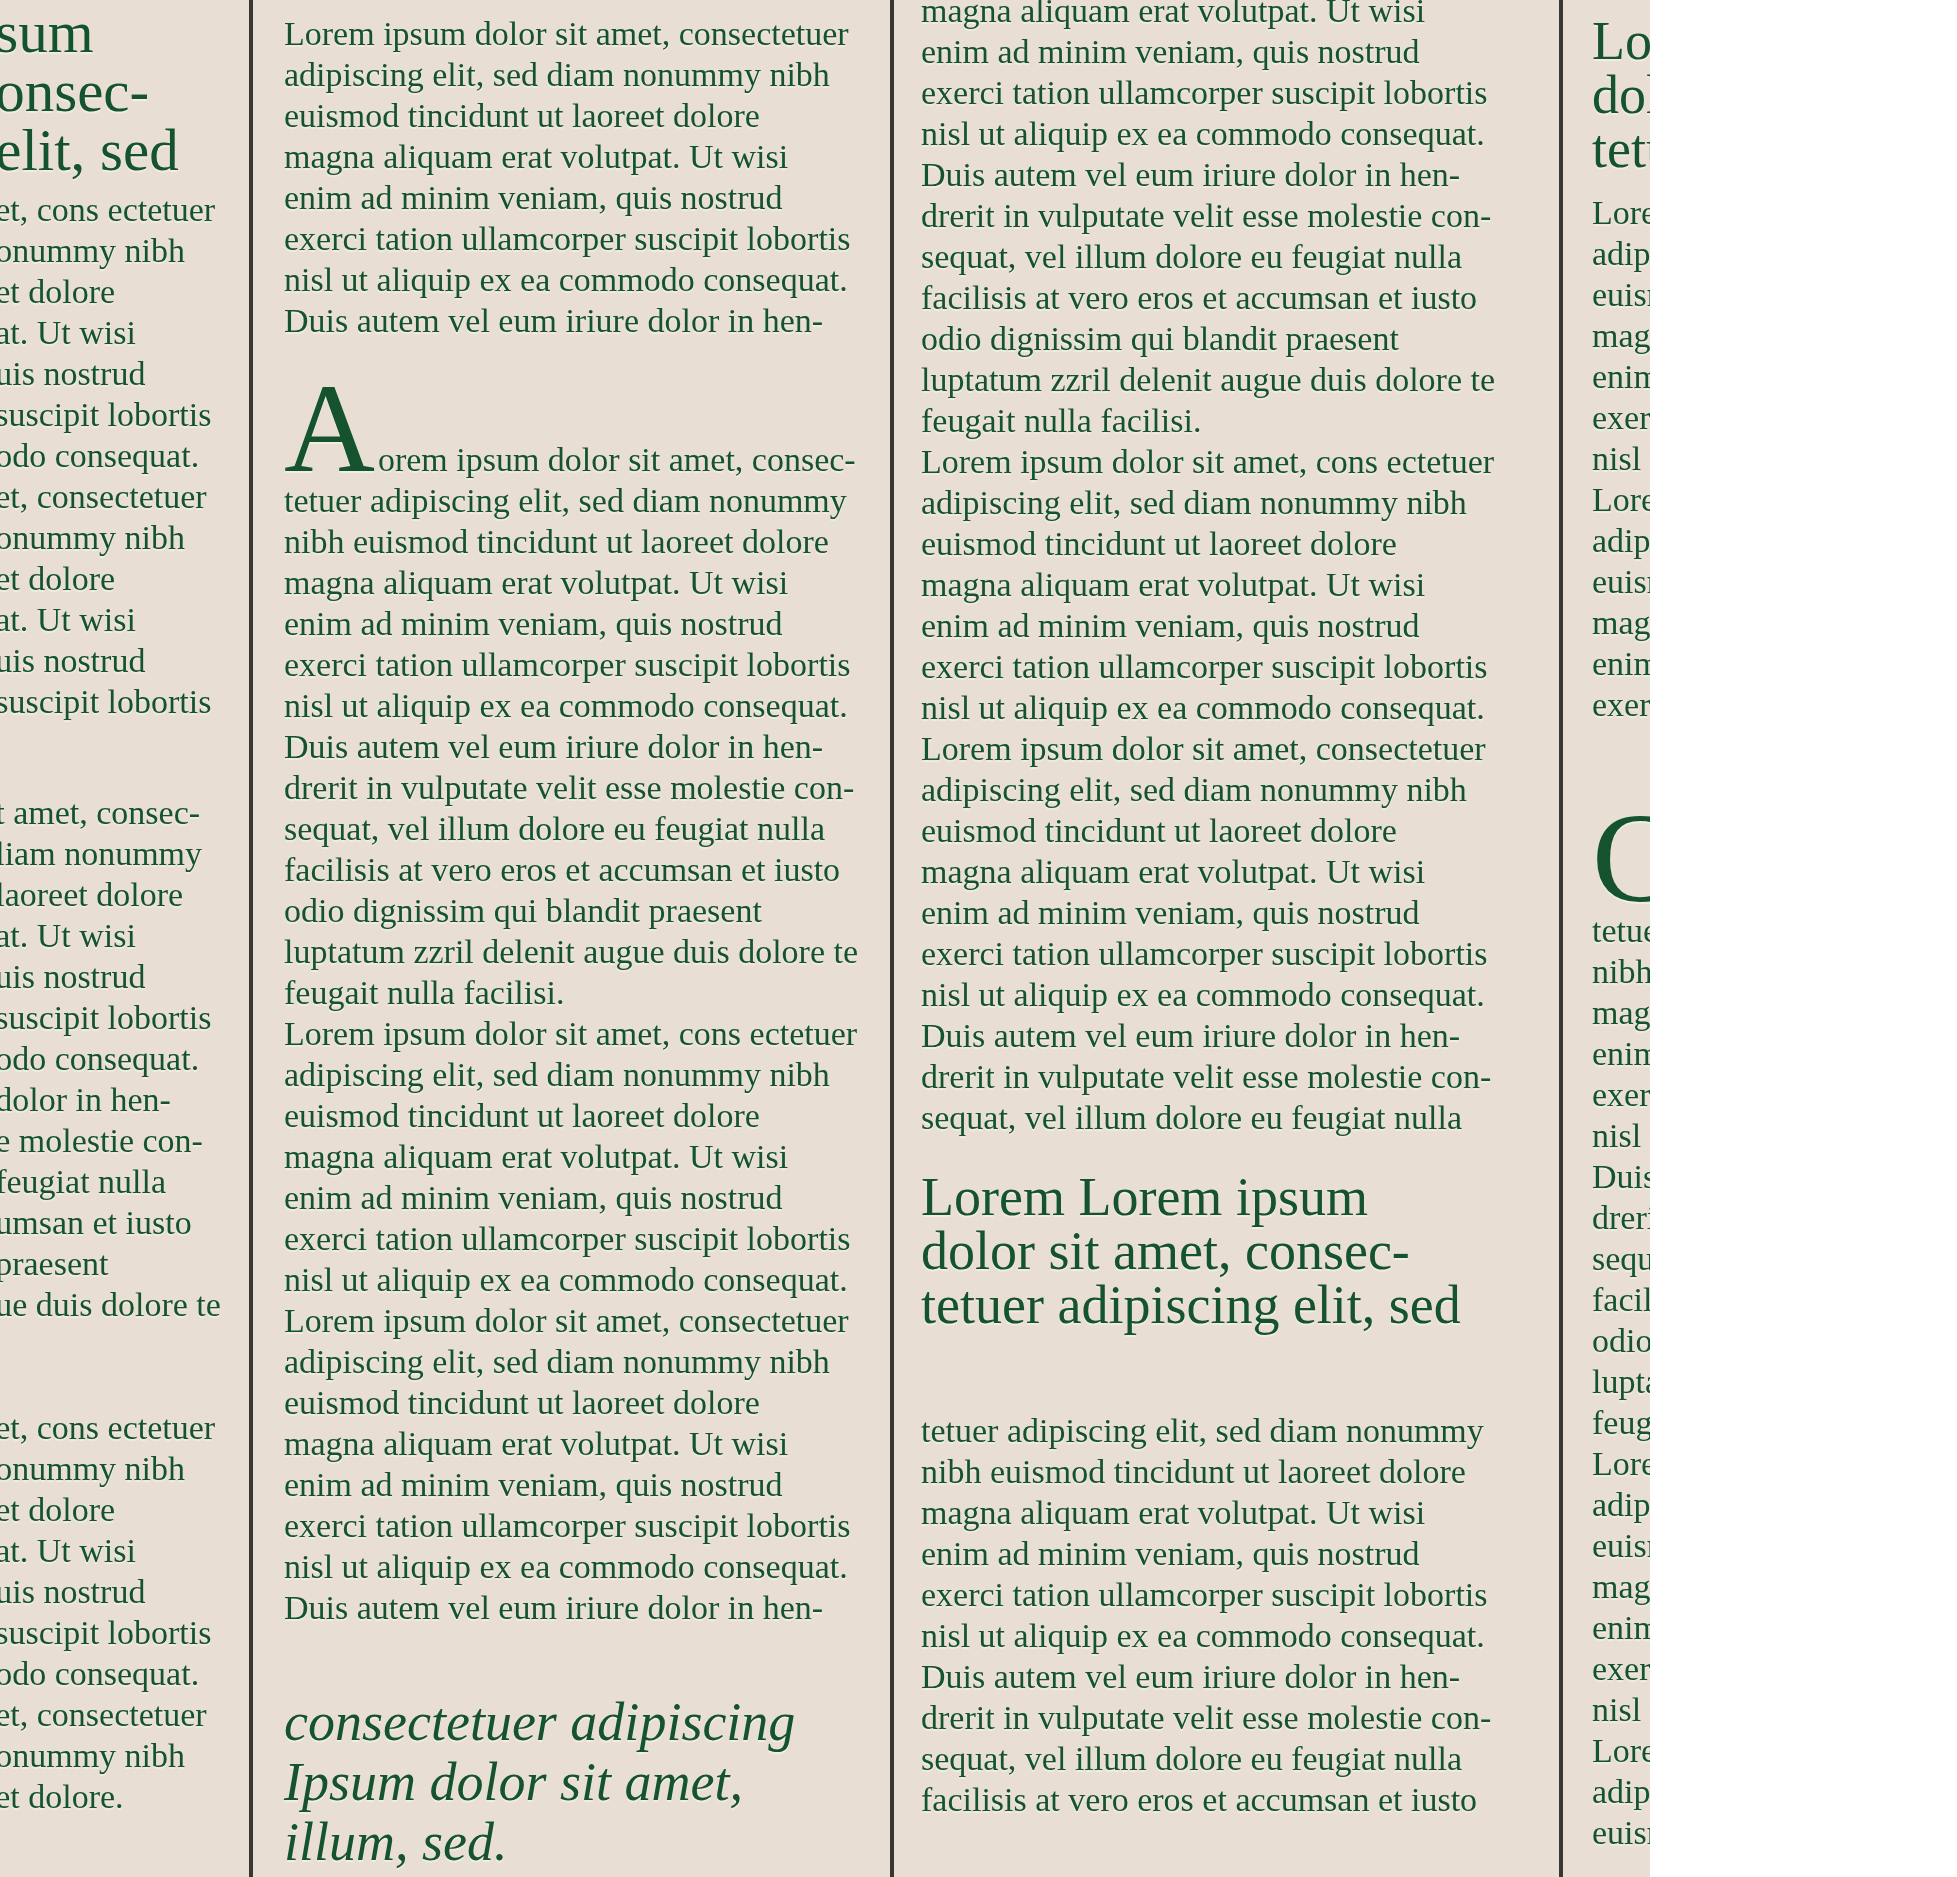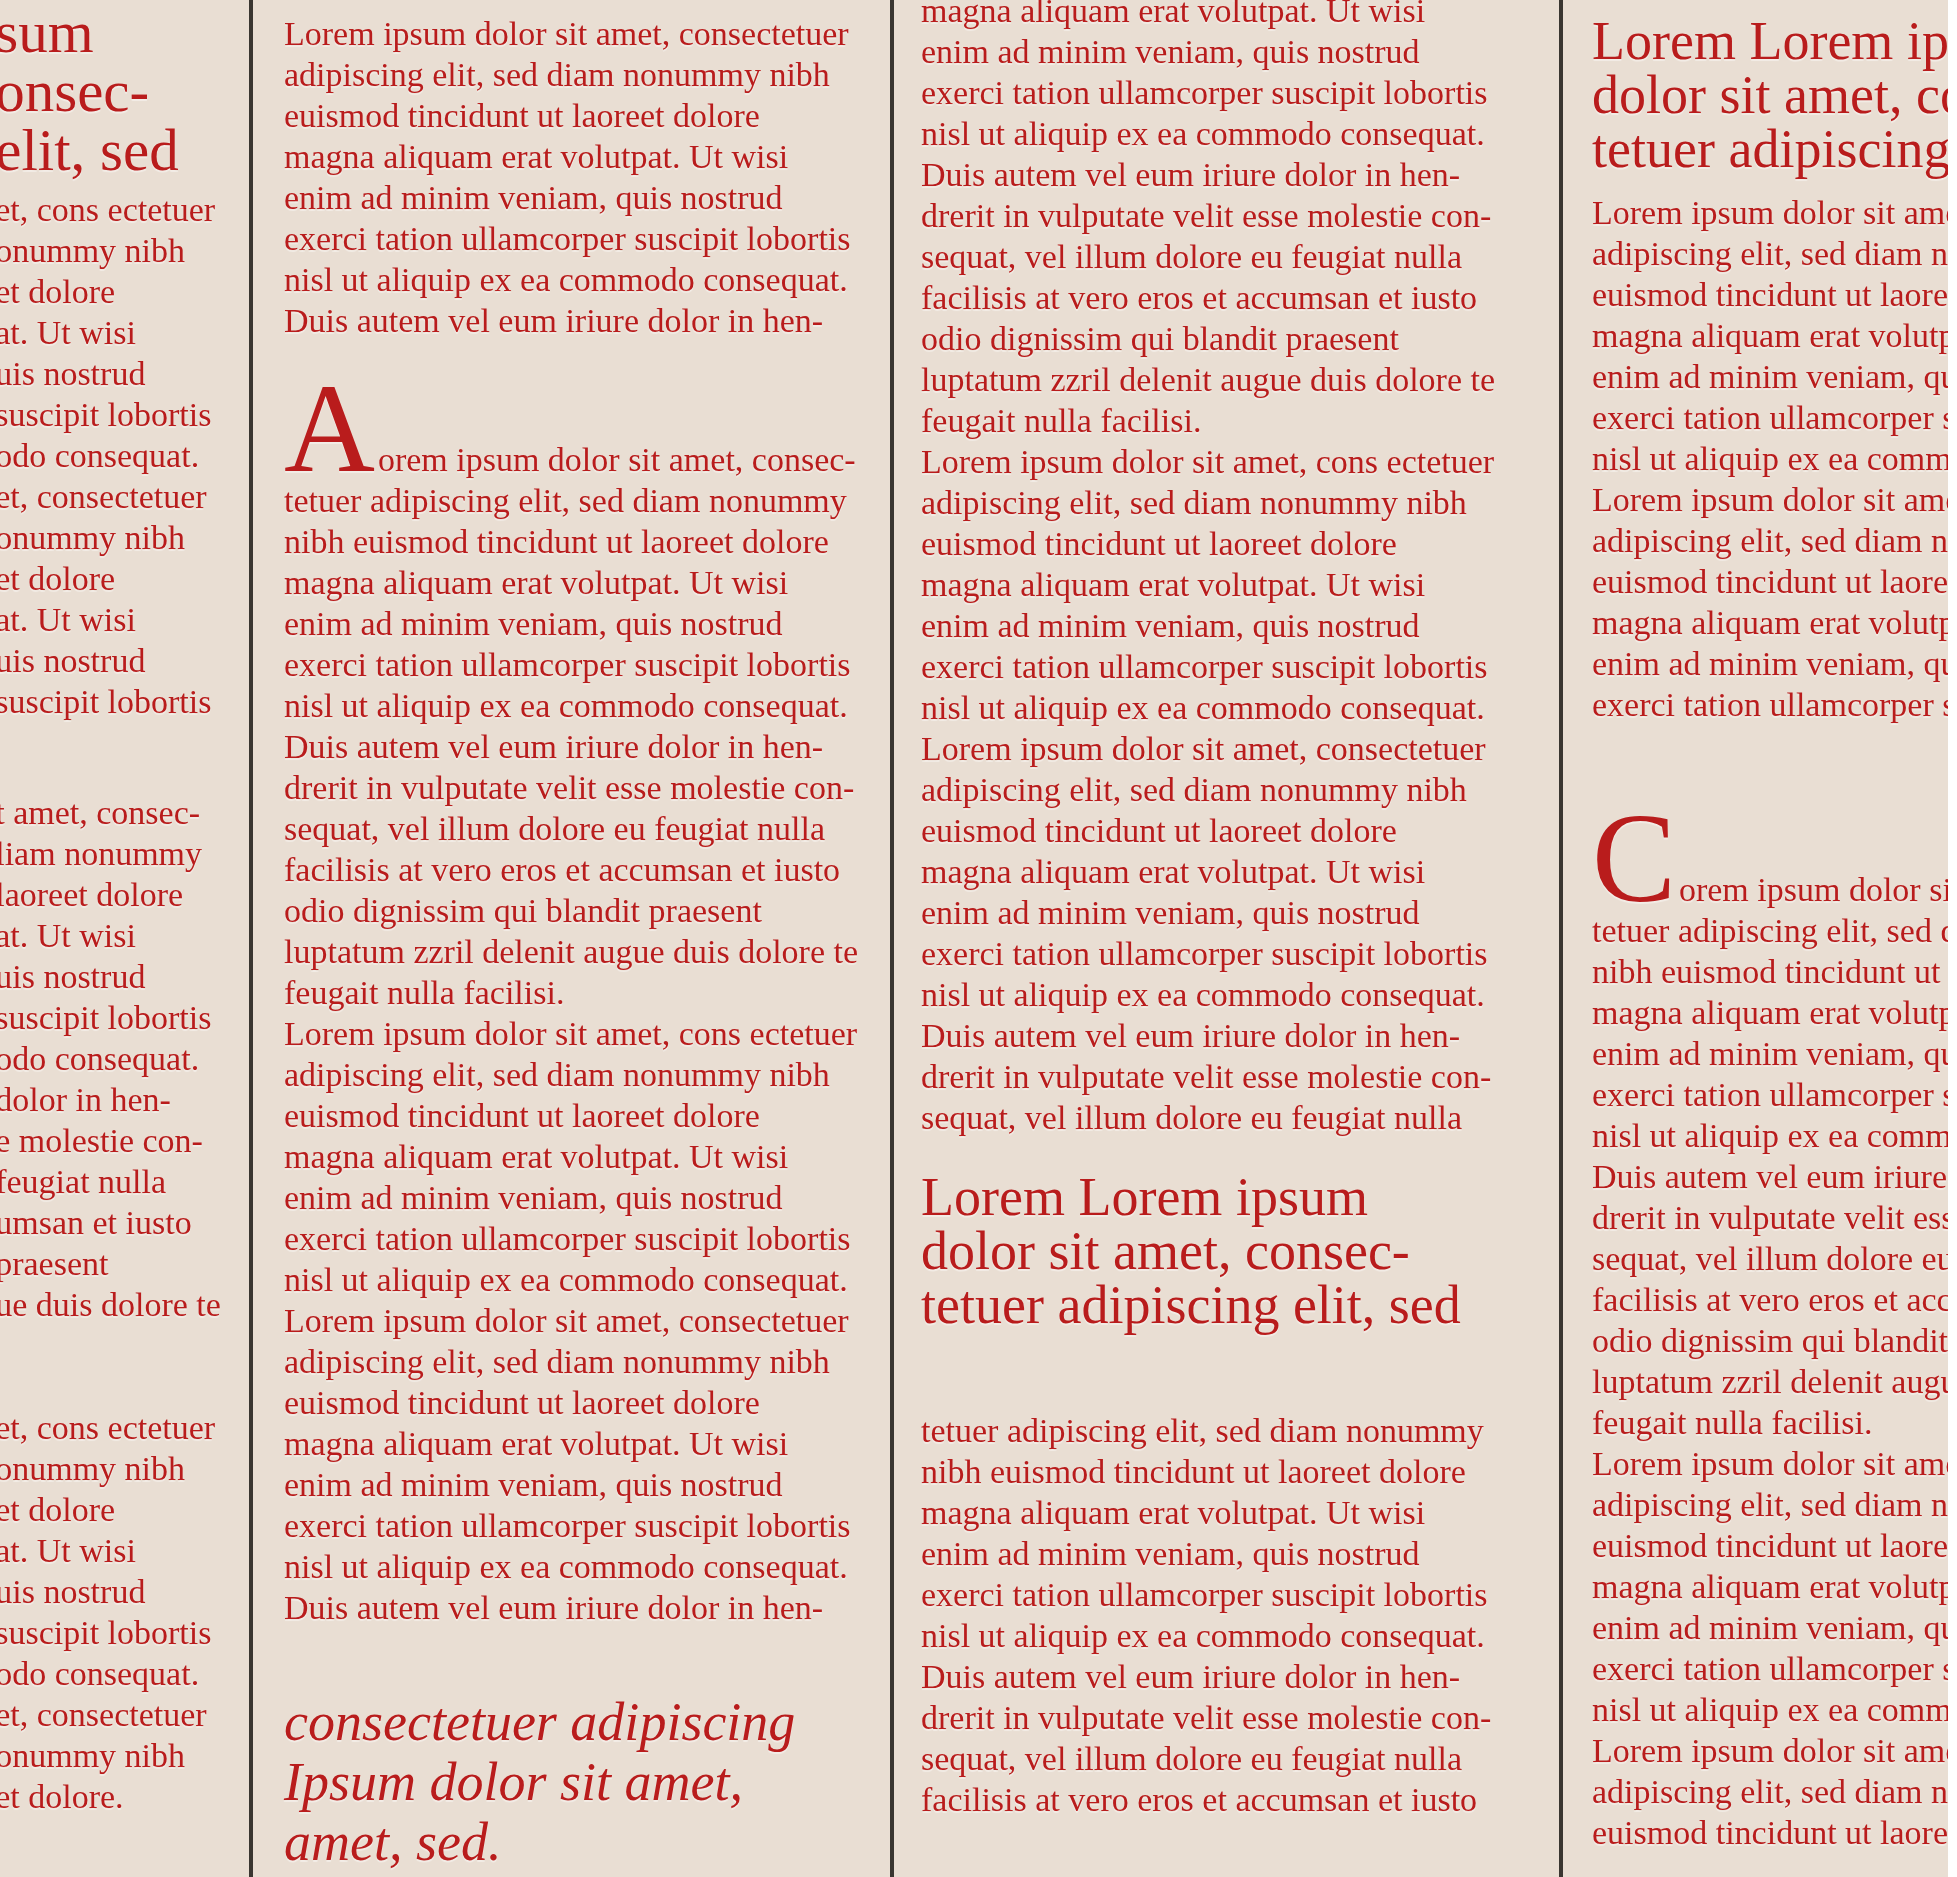--- a/index.html
+++ b/index.html
@@ -1,21 +1,21 @@
 <!DOCTYPE html>
 <html><head>
 <meta charset="utf-8">
 <style>
   html,body{margin:0;padding:0;}
   .page{
     position:relative;
-    width:1948px;height:1877px;
+    width:1650px;height:1877px;
     overflow:hidden;
     background:#e9ded3;
-    color:#b91c1c;
+    color:#14532d;
     font-family:"Liberation Serif", serif;
   }
   .col{position:absolute;top:0;display:flow-root;height:100%;}
   #col1{left:0;width:250px;}
   #col2{left:284px;width:588px;}
   #col3{left:921px;width:617px;}
   #col4{left:1592px;width:366px;}
 
   .rule{
     position:absolute;top:0;bottom:0;width:3.8px;
@@ -173,21 +173,21 @@
         <div class="line">euismod tincidunt ut laoreet dolore</div>
         <div class="line">magna aliquam erat volutpat. Ut wisi</div>
         <div class="line">enim ad minim veniam, quis nostrud</div>
         <div class="line">exerci tation ullamcorper suscipit lobortis</div>
         <div class="line">nisl ut aliquip ex ea commodo consequat.</div>
         <div class="line">Duis autem vel eum iriure dolor in hen-</div>
       </div>
     <div class="subhead-italic" id="c2-subhead">
         <div class="line">consectetuer adipiscing</div>
         <div class="line">Ipsum dolor sit amet,</div>
-        <div class="line">amet, sed.</div>
+        <div class="line">illum, sed.</div>
       </div>
   </div>
 
   <div class="rule" id="rule2"></div>
 
   <div class="col" id="col3">
     <div class="bodytext" id="c3-top-para">
         <div class="line">magna aliquam erat volutpat. Ut wisi</div>
         <div class="line">enim ad minim veniam, quis nostrud</div>
         <div class="line">exerci tation ullamcorper suscipit lobortis</div>

